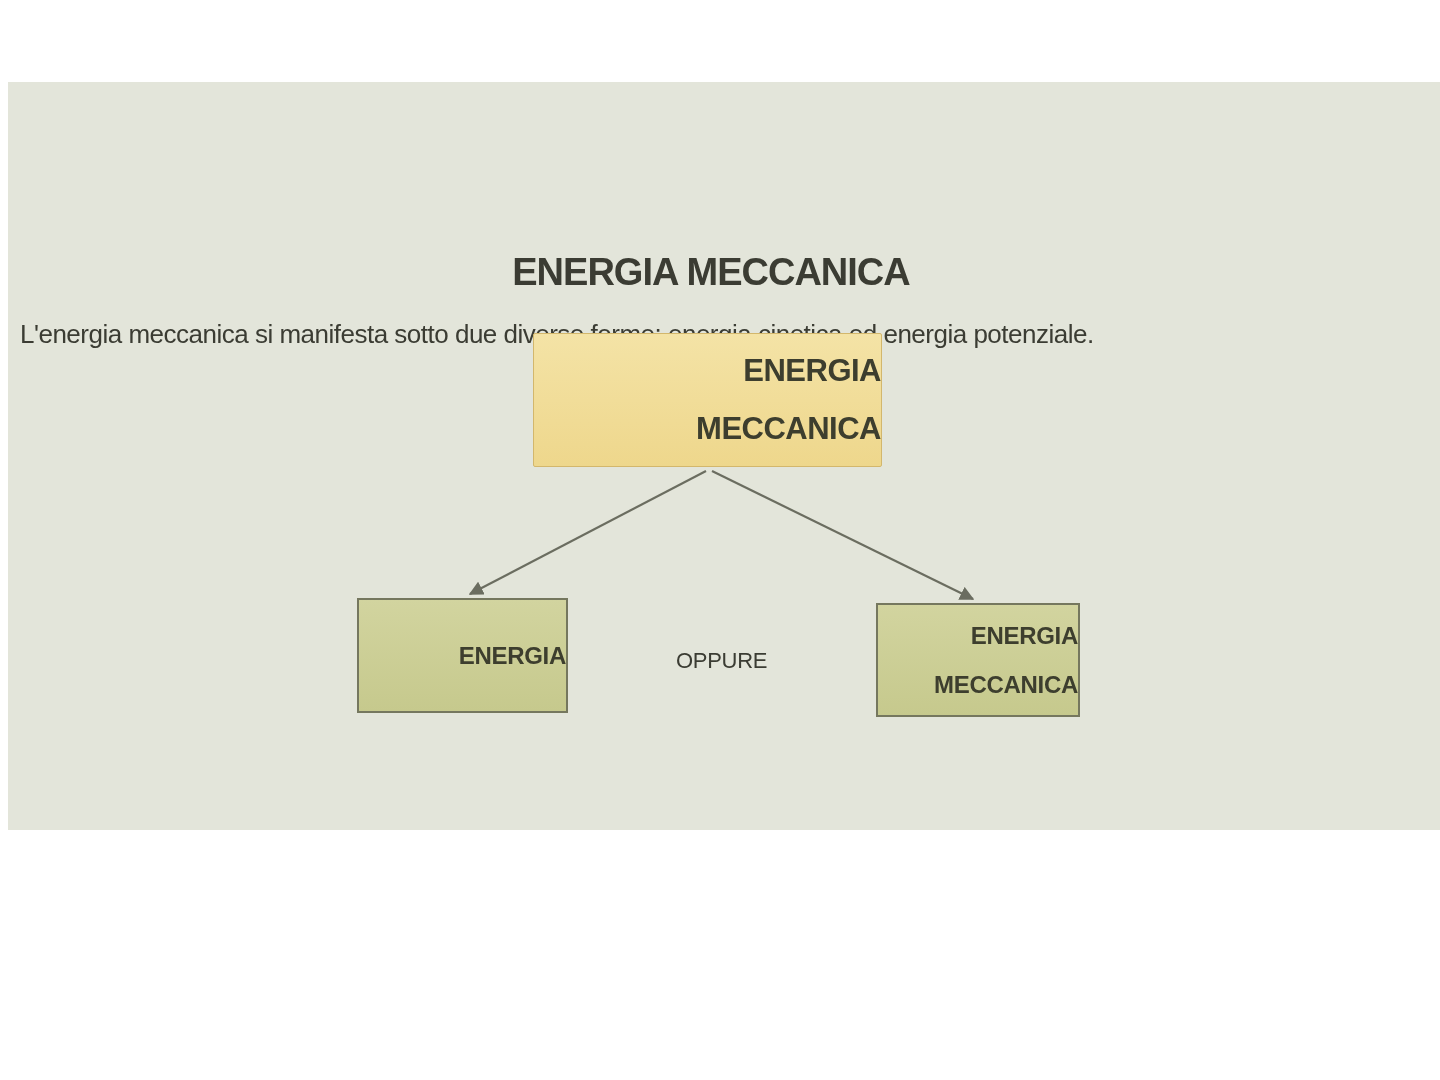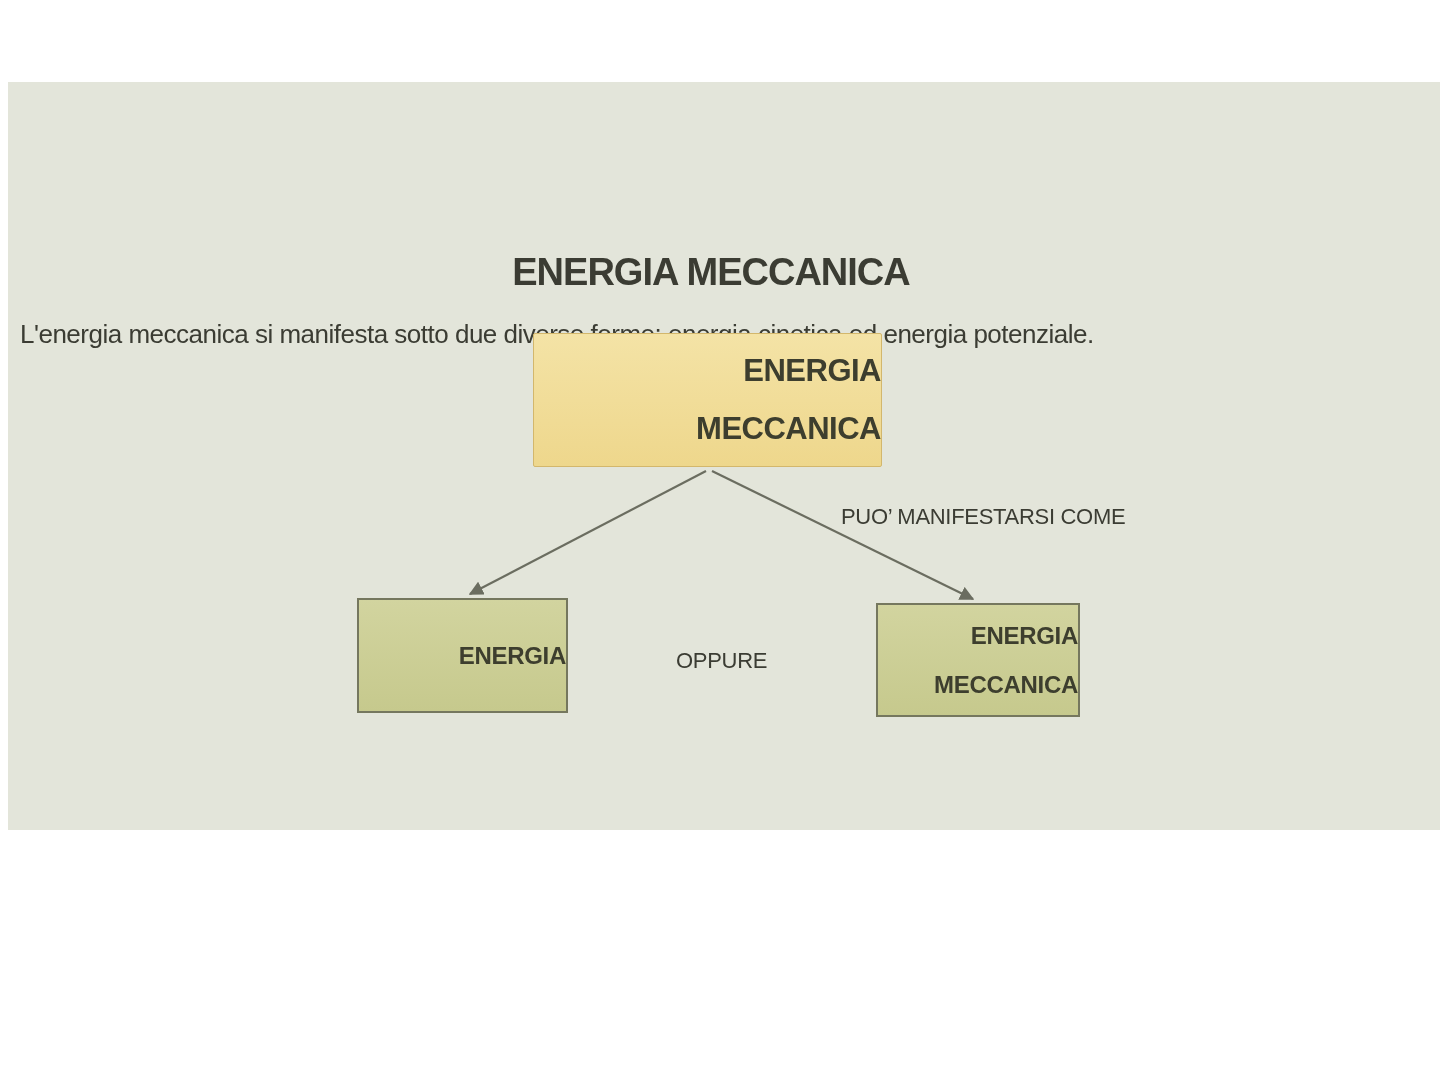--- a/index.html
+++ b/index.html
@@ -129,21 +129,20 @@
     </defs>
     <line x1="706" y1="471" x2="470" y2="594" marker-end="url(#ah)"></line>
     <line x1="712" y1="471" x2="973" y2="599" marker-end="url(#ah)"></line>
   </svg>
 
   <div class="node node-root">
     <span class="node-line">ENERGIA</span>
     <span class="node-line">MECCANICA</span>
   </div>
 
-  <div class="edge-label">PUO’ MANIFESTARSI COME</div>
 
   <div class="node node-child node-left">
     <span class="node-line">ENERGIA</span>
   </div>
 
   <div class="oppure-label">OPPURE</div>
 
   <div class="node node-child node-right">
     <span class="node-line">ENERGIA</span>
     <span class="node-line">MECCANICA</span>

